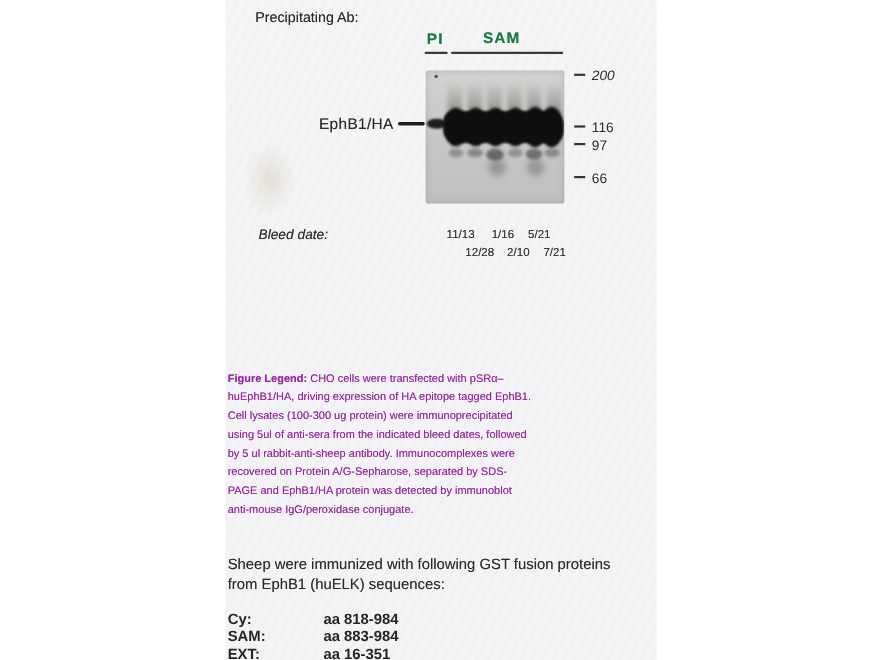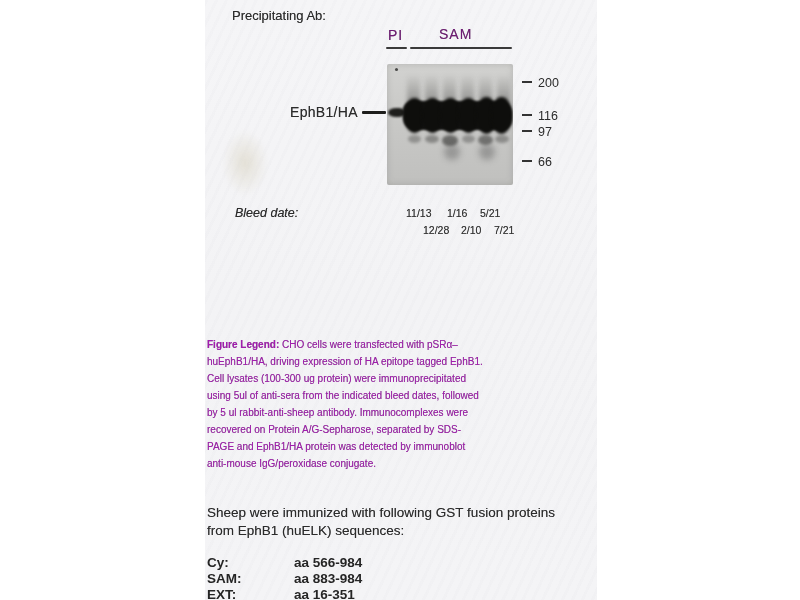--- a/index.html
+++ b/index.html
@@ -13,21 +13,21 @@
     background:
       repeating-linear-gradient(115deg, rgba(190,190,200,0.05) 0 3px, rgba(255,255,255,0) 3px 9px),
       linear-gradient(180deg,#f5f5f7 0%, #f3f3f5 50%, #f4f4f6 100%);
   }
 
   .txt { position:absolute; color:#2b2b2b; white-space:nowrap;
          text-shadow:0 0 0.5px rgba(40,40,40,0.55); }
 
   .lbl-precip { left:232px; top:8px; font-size:13px; }
 
-  .lane-label { font-weight:normal; font-size:14px; letter-spacing:1px; color:#701a75; }
+  .lane-label { font-weight:bold; font-size:14px; letter-spacing:1px; color:#15803d; }
   .lbl-pi  { left:388px; top:27px; }
   .lbl-sam { left:439px; top:26px; }
   .rule { position:absolute; height:2px; background:#3a3a3a; border-radius:1px; }
   .rule-pi  { left:386px; top:47px; width:21px; }
   .rule-sam { left:410px; top:47px; width:102px; }
 
   
   .blot {
     position:absolute; left:387px; top:64px; width:126px; height:121px;
     background:linear-gradient(180deg,#d2d2d0 0%, #cbcbc9 30%, #c6c6c4 60%, #c0c0be 100%);
@@ -116,21 +116,21 @@
     <div class="faint" style="left:21px; width:13px; opacity:0.38;"></div>
     <div class="faint" style="left:38px; width:14px; opacity:0.45;"></div>
     <div class="faint" style="left:55px; width:16px; height:11px; opacity:0.66;"></div>
     <div class="faint" style="left:75px; width:13px; opacity:0.38;"></div>
     <div class="faint" style="left:91px; width:15px; height:10px; opacity:0.6;"></div>
     <div class="faint" style="left:108px; width:14px; opacity:0.42;"></div>
     <div class="drip" style="left:57px; top:80px;"></div>
     <div class="drip" style="left:92px; top:80px;"></div>
   </div>
 
-  <div class="marker" style="top:76px;">
+  <div class="marker" style="top:62px;font-style:italic;">
     <span class="tick"></span><span>200</span>
   </div>
   <div class="marker" style="top:109px;">
     <span class="tick"></span><span>116</span>
   </div>
   <div class="marker" style="top:125px;">
     <span class="tick"></span><span>97</span>
   </div>
   <div class="marker" style="top:155px;">
     <span class="tick"></span><span>66</span>
@@ -161,21 +161,21 @@
   </div>
 
   <div class="para2">
     <div>Sheep were immunized with following GST fusion proteins</div>
     <div>from EphB1 (huELK) sequences:</div>
   </div>
 
   <div class="fusion">
     <div class="row">
       <span class="name">Cy:</span>
-      <span class="range">aa 566-984</span>
+      <span class="range">aa 818-984</span>
     </div>
     <div class="row">
       <span class="name">SAM:</span>
       <span class="range">aa 883-984</span>
     </div>
     <div class="row">
       <span class="name">EXT:</span>
       <span class="range">aa 16-351</span>
     </div>
   </div>

